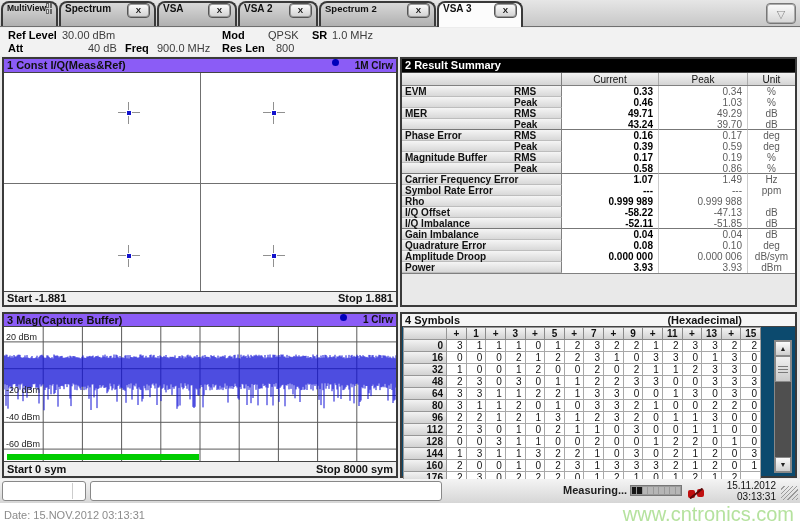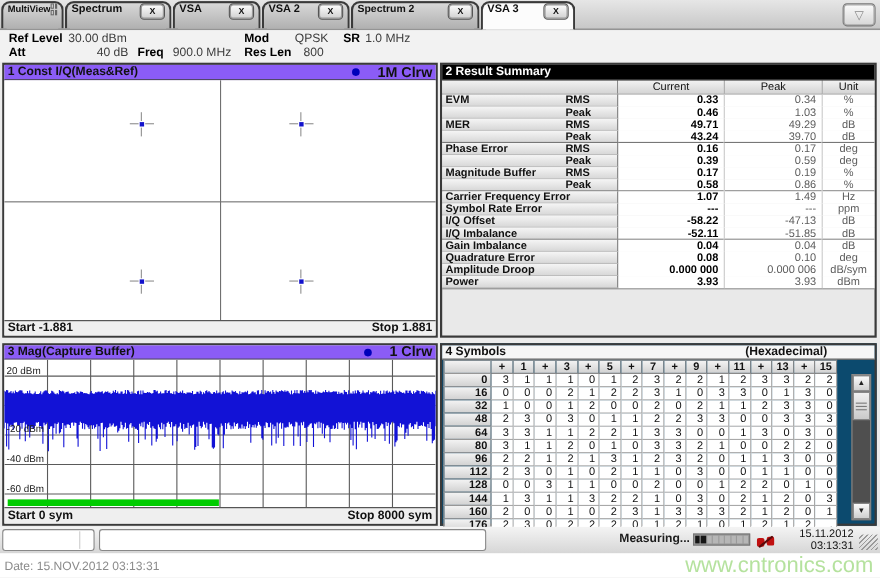--- a/index.html
+++ b/index.html
@@ -28,21 +28,21 @@
   .hv{color:#3c3c3c}
 
   
   .win{position:absolute;background:#fff;border:2px solid #3a3a3a}
   #win1{left:2px;top:57px;width:396px;height:250px}
   #win2{left:400px;top:57px;width:397px;height:250px;background:#e9e9e9}
   #win3{left:2px;top:312px;width:396px;height:166px}
   #win4{left:400px;top:312px;width:397px;height:166px;background:#0c4a6e}
   .wtitle{position:relative;height:14px;background:#8b5cf6;border-bottom:1px solid #444;font-size:11px;font-weight:bold;line-height:13px;padding:0 3px;display:flex;justify-content:space-between;align-items:center}
   #win2 .wtitle{background:#000;color:#fff}
-  .legend{display:flex;align-items:center;gap:16px;font-size:13px;font-weight:bold}
+  .legend{display:flex;gap:16px;font-size:10px;font-weight:bold}
   .dot{width:7px;height:7px;border-radius:50%;background:#0000bb;display:inline-block}
   .wfoot{position:absolute;left:0;right:0;bottom:0;height:14px;background:#efefef;border-top:1px solid #444;font-size:11px;font-weight:bold;line-height:13px;padding:0 3px;display:flex;justify-content:space-between}
 
   
   #cplot{position:absolute;left:0;top:14px;width:392px;height:218px;background:#fff}
   #cplot::before{content:"";position:absolute;left:50%;top:0;bottom:0;width:1px;background:#707070}
   #cplot::after{content:"";position:absolute;top:50.5%;left:0;right:0;height:1px;background:#707070}
   .cpoint{position:absolute;width:22px;height:22px}
   .cpoint .ch{position:absolute;top:10px;height:1px;width:8px;background:#909090}
   .cpoint .ch.l{left:0}.cpoint .ch.r{right:0}
@@ -68,21 +68,21 @@
 
   
   #magplot{position:absolute;left:0;top:13px;width:392px;height:134px;background:#fff}
   #win3 .wtitle{height:13px;line-height:12px}
   #win3 .wfoot{height:15px;line-height:14px}
   .ylab{position:absolute;left:2px;font-size:9px;color:#222;z-index:3}
   #greenbar{position:absolute;left:3px;bottom:1px;height:6px;background:#00cc00;z-index:4}
 
   
   #win4 .wtitle{height:13px;line-height:12px;background:#f6f6f6}
-  .subtitle{font-weight:bold;margin-right:40px}
+  .subtitle{font-weight:bold;margin-right:50px}
   #symwrap{position:absolute;left:1px;top:13px;width:358px;bottom:2px;display:flex;flex-direction:column;font-size:10px}
   #symhead{display:flex;height:13px}
   #symbody{flex:1;display:flex;flex-direction:column}
   .sym-row{display:flex;flex:1}
   .sym-corner{width:44px;background:linear-gradient(#f3f3f3,#d2d2d2);border:1px solid #979797;border-top:none;font-weight:bold;text-align:right;padding-right:3px}
   #symhead .sym-corner{border-top:1px solid #979797}
   .sym-cell{flex:1;background:#fff;border-right:1px solid #a8a8a8;border-bottom:1px solid #a8a8a8;text-align:right;padding-right:3px;line-height:11px}
   .sym-h{background:linear-gradient(#f3f3f3,#d2d2d2);border-right:1px solid #8a8a8a;border-bottom:1px solid #8a8a8a;border-top:1px solid #979797;font-weight:bold;text-align:center;padding-right:0}
   #symscroll{position:absolute;right:3px;top:26px;bottom:3px;width:18px;background:#4f4f4f;border:1px solid #888}
   .sc-btn{position:absolute;left:0;right:0;height:15px;background:linear-gradient(#fbfbfb,#cfcfcf);border:1px solid #8a8a8a;font-size:7px;text-align:center;line-height:14px;color:#222}
@@ -299,20 +299,29 @@
           <div class="rs-val rs-unit">Hz</div>
         </div>
         <div class="rs-row">
           <div class="rs-label">
             <span class="rs-main">Symbol Rate Error</span>
             <span class="rs-sub"></span>
           </div>
           <div class="rs-val rs-cur">---</div>
           <div class="rs-val rs-peak">---</div>
           <div class="rs-val rs-unit">ppm</div>
+        </div>
+        <div class="rs-row">
+          <div class="rs-label">
+            <span class="rs-main">Rho</span>
+            <span class="rs-sub"></span>
+          </div>
+          <div class="rs-val rs-cur">0.999 989</div>
+          <div class="rs-val rs-peak">0.999 988</div>
+          <div class="rs-val rs-unit"></div>
         </div>
         <div class="rs-row">
           <div class="rs-label">
             <span class="rs-main">I/Q Offset</span>
             <span class="rs-sub"></span>
           </div>
           <div class="rs-val rs-cur">-58.22</div>
           <div class="rs-val rs-peak">-47.13</div>
           <div class="rs-val rs-unit">dB</div>
         </div>

